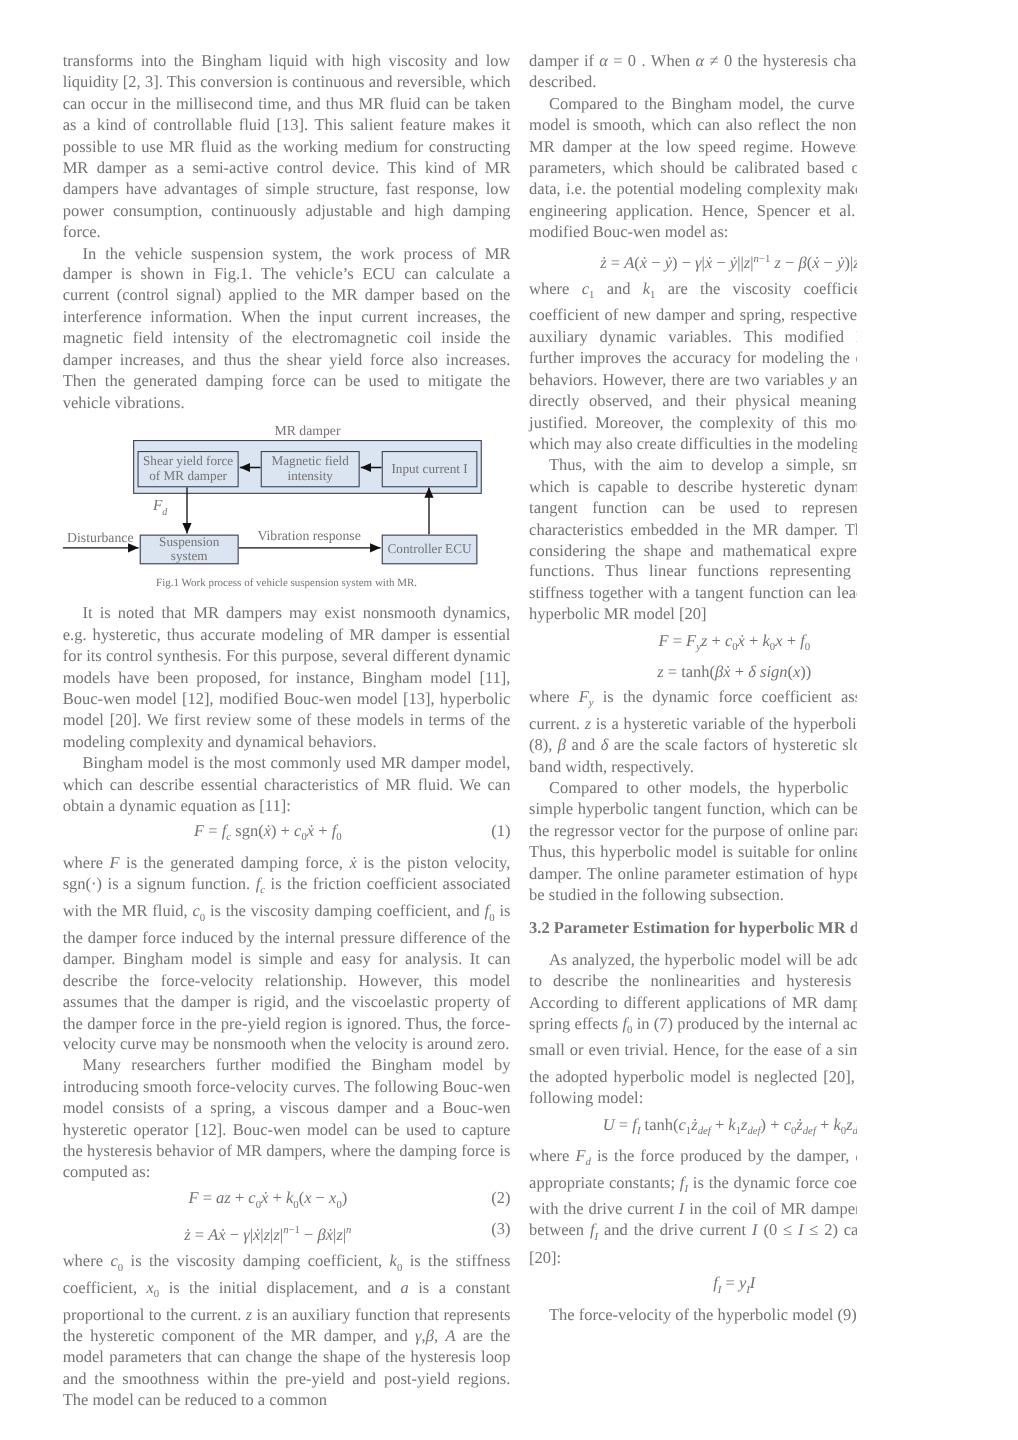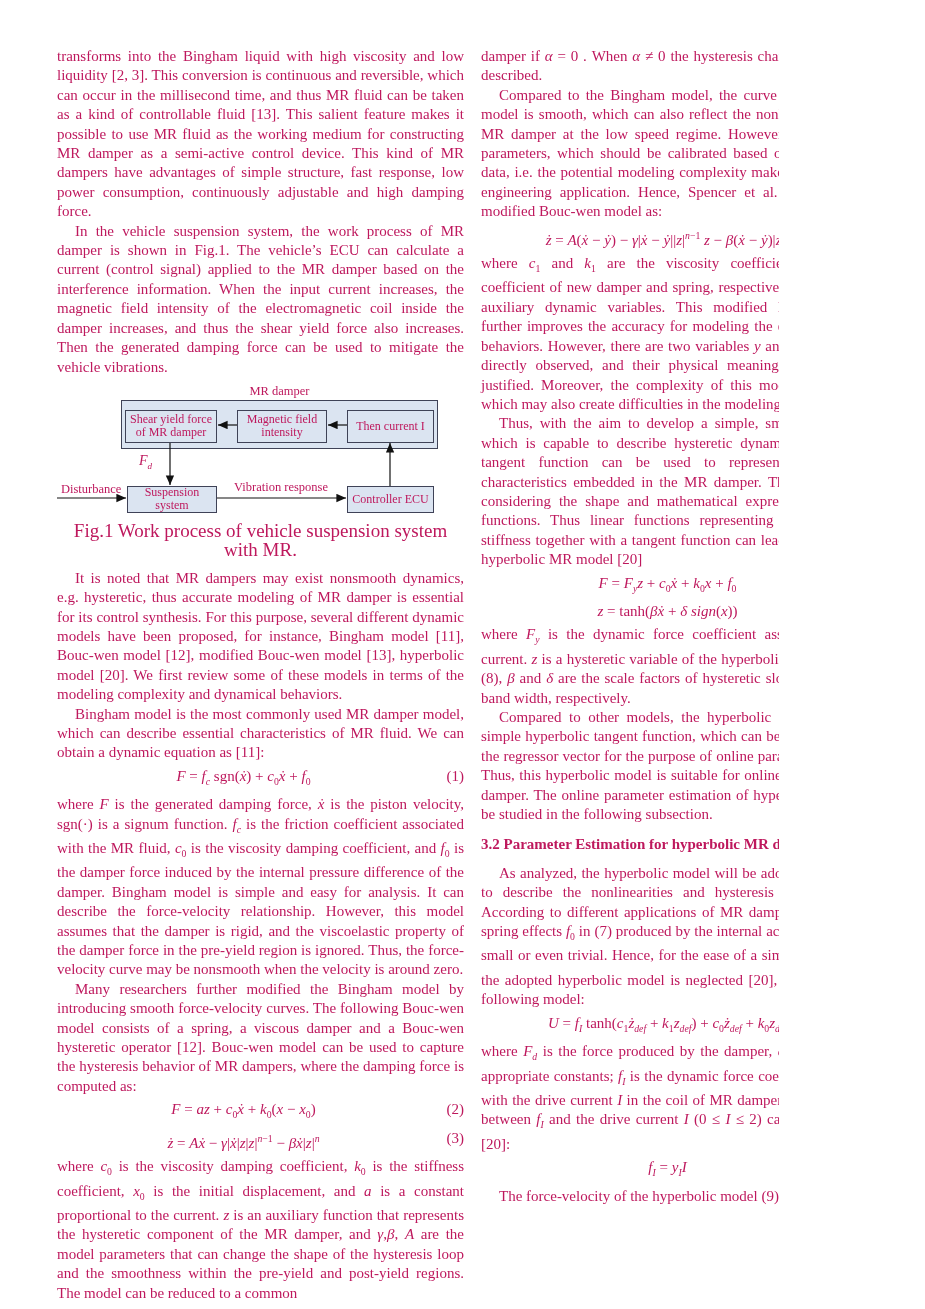--- a/index.html
+++ b/index.html
@@ -1,18 +1,18 @@
 <!DOCTYPE html>
 <html><head>
 <meta charset="utf-8">
 <style>
   html,body { margin:0; padding:0; background:#ffffff; }
   .page {
     position:relative; width:779px; height:1309px; background:#ffffff;
-    font-family:"Liberation Serif","DejaVu Serif",serif; color:#be185d;
+    font-family:"Liberation Serif","DejaVu Serif",serif; color:#737373;
     overflow:hidden;
   }
   .columns { position:absolute; left:57px; top:47px; width:831px; display:flex; gap:17px; }
   .col { width:407px; font-size:15px; line-height:19.4px; text-align:justify; }
   p.body { margin:0; text-indent:18px; }
   p.noindent { text-indent:0; }
   .eq { position:relative; margin:4px 0; text-align:center; padding-right:34px; }
   .eq .eq-num { position:absolute; right:0; top:0; font-style:normal; }
   .eq i { font-style:italic; }
   sub { font-size:0.65em; }
@@ -25,21 +25,21 @@
   .fig-outer-label { position:absolute; left:64px; top:0; width:317px; text-align:center;
                      font-size:12.5px; line-height:14px; }
   .fig-outer { position:absolute; left:64px; top:16px; width:315px; height:47px;
                background:#dbe4f1; border:1px solid #3f4257; z-index:1; }
   .fig-arrows { position:absolute; left:0; top:0; z-index:2; }
   .fbox { position:absolute; z-index:3; background:#dbe4f1; border:1px solid #3f4257;
           font-size:12px; line-height:13.5px; text-align:center;
           display:flex; align-items:center; justify-content:center; }
   .fig-label { position:absolute; z-index:3; font-size:12.5px; line-height:14px; }
   .fig-label.fd { font-size:14px; }
-  .fig-caption { margin-top:7px; text-align:center; text-indent:0; font-size:19px; }
+  .fig-caption { margin-top:7px; text-align:center; text-indent:0; font-size:10px; }
 
   .footer { position:absolute; left:0; top:1254px; width:925px; text-align:center; font-size:15px; }
 </style>
 </head>
 <body>
 
 <div class="page">
   <div class="columns">
 
     <div class="col">
@@ -58,21 +58,21 @@
             </defs>
             <line x1="180" y1="41" x2="161" y2="41" stroke="#111" stroke-width="1.2" marker-end="url(#ah)"></line>
             <line x1="290" y1="41" x2="271" y2="41" stroke="#111" stroke-width="1.2" marker-end="url(#ah)"></line>
             <line x1="113" y1="57" x2="113" y2="101" stroke="#111" stroke-width="1.2" marker-end="url(#ah)"></line>
             <line x1="0" y1="114" x2="69" y2="114" stroke="#111" stroke-width="1.2" marker-end="url(#ah)"></line>
             <line x1="158" y1="114" x2="289" y2="114" stroke="#111" stroke-width="1.2" marker-end="url(#ah)"></line>
             <line x1="333" y1="102" x2="333" y2="59" stroke="#111" stroke-width="1.2" marker-end="url(#ah)"></line>
           </svg>
           <div class="fbox" style="left:68px; top:26px; width:90px; height:31px;">Shear yield force of MR damper</div>
           <div class="fbox" style="left:180px; top:26px; width:88px; height:31px;">Magnetic field intensity</div>
-          <div class="fbox" style="left:290px; top:26px; width:85px; height:31px;">Then current I</div>
+          <div class="fbox" style="left:290px; top:26px; width:85px; height:31px;">Input current I</div>
           <div class="fbox" style="left:70px; top:102px; width:88px; height:25px;">Suspension system</div>
           <div class="fbox" style="left:290px; top:102px; width:85px; height:25px;">Controller ECU</div>
           <div class="fig-label fd" style="left:82px; top:70px;"><i>F</i><sub><i>d</i></sub></div>
           <div class="fig-label" style="left:4px; top:98px;">Disturbance</div>
           <div class="fig-label" style="left:163px; top:96px; width:122px; text-align:center;">Vibration response</div>
         </div>
         <div class="fig-caption">Fig.1 Work process of vehicle suspension system with MR.</div>
       </div>
 
       <p class="body">It is noted that MR dampers may exist nonsmooth dynamics, e.g. hysteretic, thus accurate modeling of MR damper is essential for its control synthesis. For this purpose, several different dynamic models have been proposed, for instance, Bingham model [11], Bouc-wen model [12], modified Bouc-wen model [13], hyperbolic model [20]. We first review some of these models in terms of the modeling complexity and dynamical behaviors.</p>

